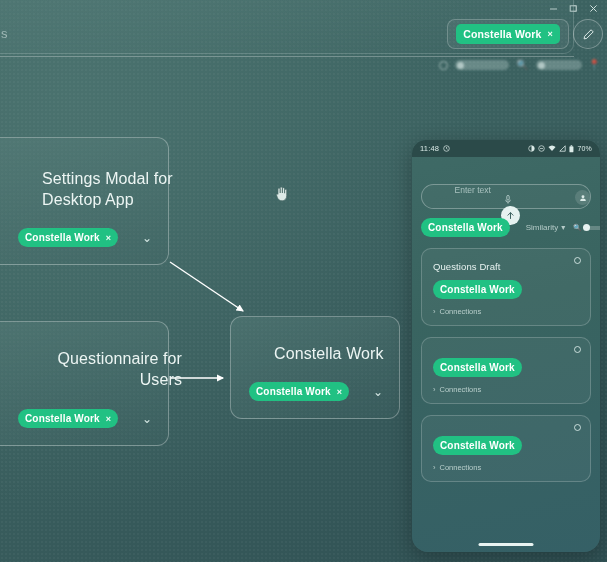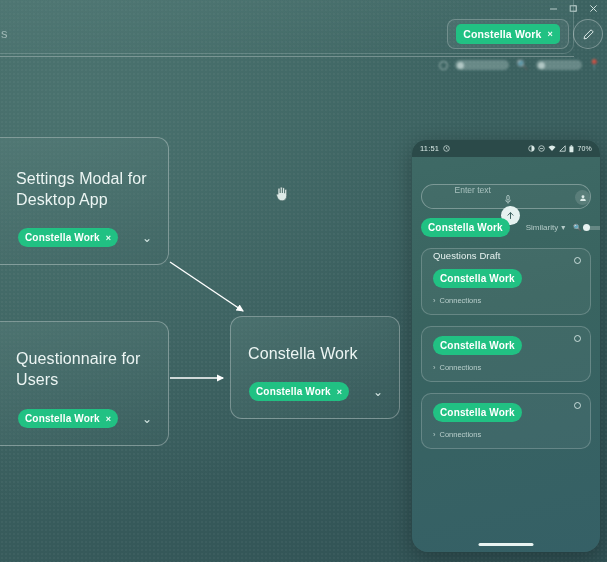--- a/index.html
+++ b/index.html
@@ -150,32 +150,33 @@
     background: linear-gradient(160deg, rgba(92,130,126,0.42), rgba(64,100,99,0.30));
     z-index: 3;
     cursor: pointer;
   }
   .gcard-title {
     color: #ecf5f3;
     font-size: 16px;
     line-height: 21px;
     font-weight: 400;
     letter-spacing: .1px;
+    margin-left: 26px;
   }
   .gcard-foot {
     position: absolute;
     left: 18px; right: 16px; bottom: 17px;
     display: flex;
     align-items: center;
     justify-content: space-between;
   }
 
   .card-a { left: 0px;   top: 137px; width: 169px; height: 128px; border-left: none; border-radius: 0 12px 12px 0; }
   .card-a .gcard-title { position: absolute; left: 16px; top: 30px; width: 140px; }
-  .card-b { left: 0px;   top: 321px; width: 169px; height: 125px; border-left: none; border-radius: 0 12px 12px 0; }
+  .card-b { left: 0px;   top: 321px; width: 169px; height: 125px; border-left: none; border-radius: 0 12px 12px 0; text-align: right; }
   .card-b .gcard-title { position: absolute; left: 16px; top: 26px; width: 140px; }
   .card-c { left: 230px; top: 316px; width: 170px; height: 103px; }
   .card-c .gcard-title { position: absolute; left: 17px; top: 26px; width: 150px; }
 
   
   .chip {
     display: inline-flex;
     align-items: center;
     gap: 6px;
     height: 19px;
@@ -317,21 +318,21 @@
     background: #e6f2f0;
     cursor: pointer;
   }
 
   .pcard {
     margin-top: 11px;
     position: relative;
     border: 1px solid rgba(255,255,255,0.20);
     border-radius: 10px;
     background: rgba(255,255,255,0.045);
-    padding: 1px 11px 9px 11px;
+    padding: 12px 11px 9px 11px;
     cursor: pointer;
   }
   .pcard-title { color: #e8f3f1; font-size: 9.5px; letter-spacing: .1px; }
   .pcard-chip { margin-top: 7px; }
   .pcard-conn {
     margin-top: 8px;
     color: #b9cfcc;
     font-size: 7.5px;
     display: flex; align-items: center; gap: 4px;
     cursor: pointer;
@@ -456,21 +457,21 @@
   </div>
 
   <svg class="cursor" viewBox="0 0 16 18">
     <path d="M4 10V5.2a1.1 1.1 0 0 1 2.2 0V9V4.2a1.1 1.1 0 0 1 2.2 0V9V4.8a1.1 1.1 0 0 1 2.2 0V9.2V6.4a1.05 1.05 0 0 1 2.1 0v5.3c0 3-2 5.1-4.6 5.1-2.6 0-4-1.3-4.7-3.2L2.5 11c-.3-.8.8-1.6 1.5-.6z" fill="#dce9e6" stroke="#4b6a67" stroke-width="0.7"></path>
   </svg>
 
   <div class="phone">
 
     <div class="phone-status">
       <div class="ps-left">
-        <span>11:51</span>
+        <span>11:48</span>
         <svg width="7" height="7" viewBox="0 0 10 10">
           <circle cx="5" cy="5" r="4" fill="none" stroke="#dcebe8" stroke-width="1"></circle>
           <path d="M5 2.8V5l1.6 1.1" fill="none" stroke="#dcebe8" stroke-width="1"></path>
         </svg>
       </div>
       <div class="ps-right">
         <svg width="7" height="7" viewBox="0 0 10 10">
           <circle cx="5" cy="5" r="4" fill="none" stroke="#dcebe8" stroke-width="1"></circle>
           <path d="M5 1.1A3.9 3.9 0 0 1 5 8.9z" fill="#dcebe8"></path>
         </svg>

